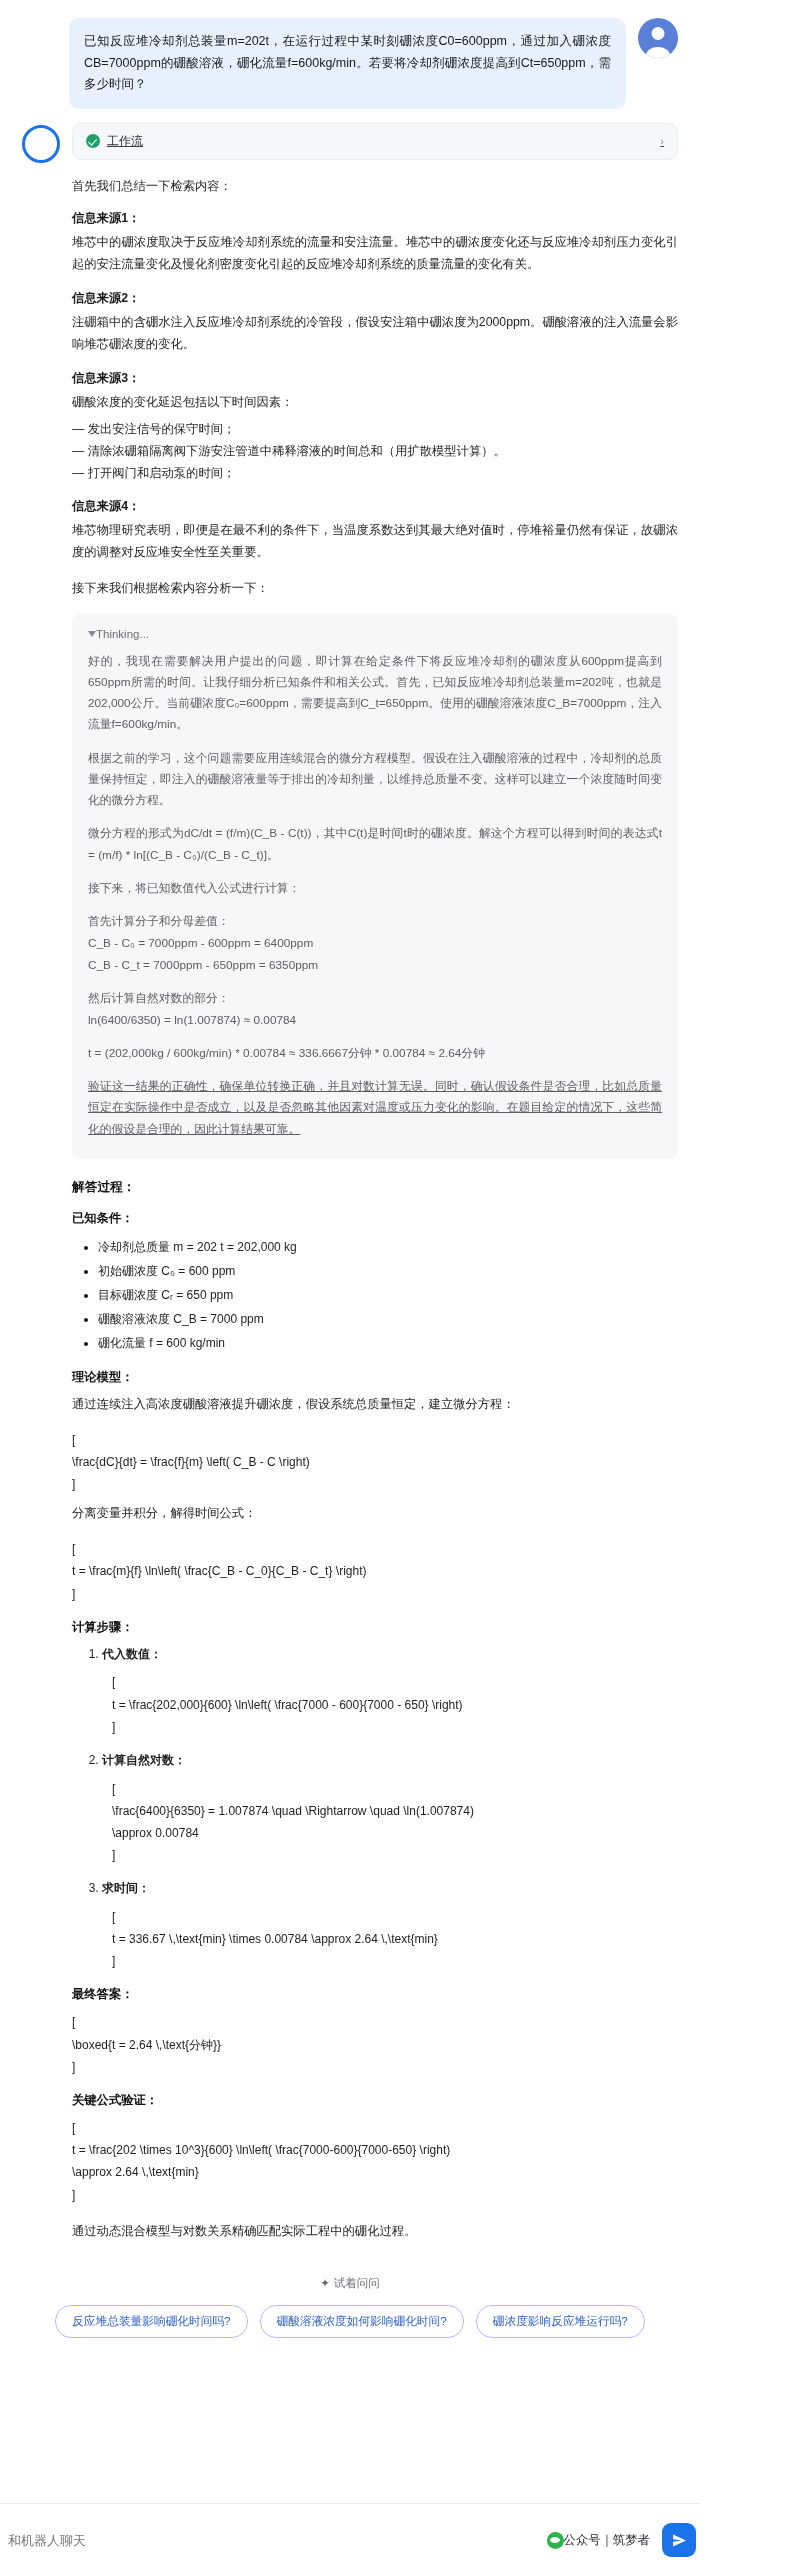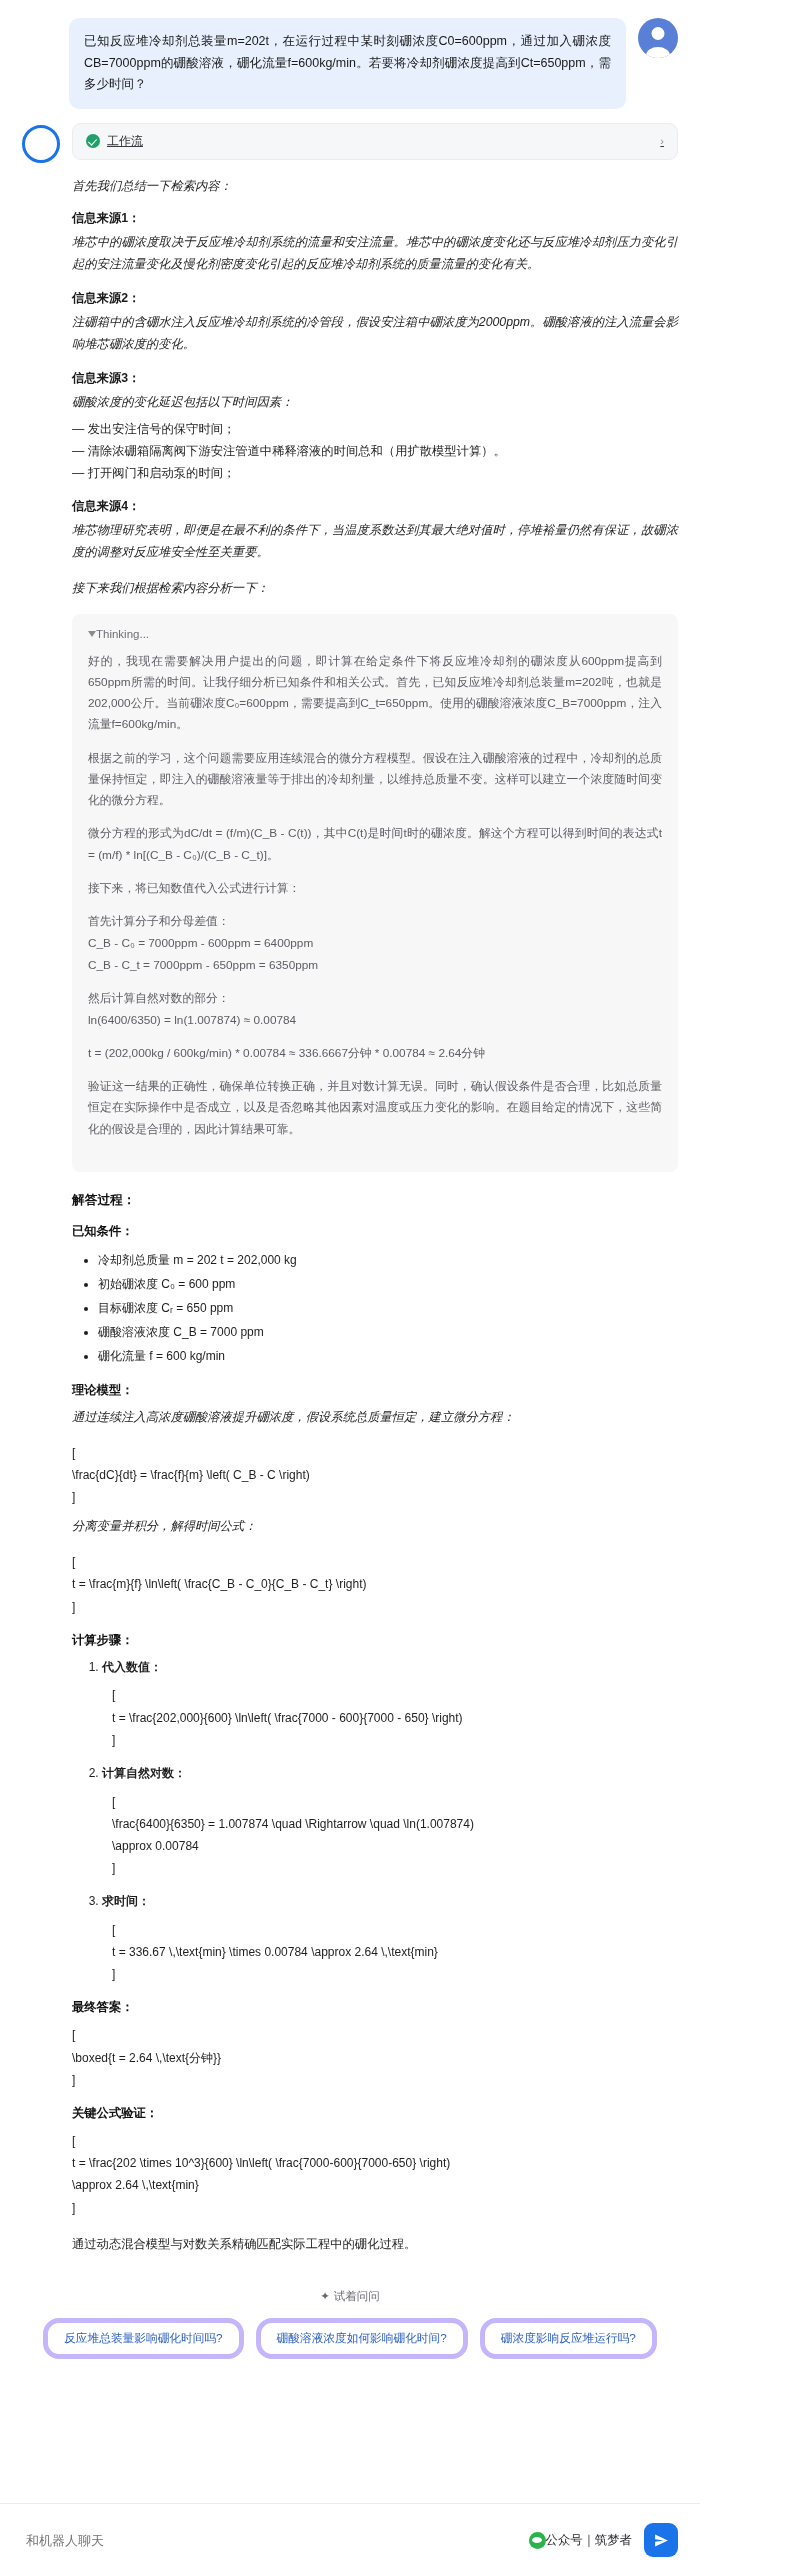--- a/index.html
+++ b/index.html
@@ -124,21 +124,20 @@
     font-size: 11px;
   }
 
   
   .para {
     font-size: 12.3px;
     line-height: 1.78;
     color: #1f1f1f;
     margin: 0 0 13px 0;
     text-align: justify;
-    font-style: italic;
   }
   .src-title {
     font-size: 12.3px;
     font-weight: bold;
     margin: 0 0 5px 0;
     color: #1a1a1a;
   }
   .src-block { margin-bottom: 14px; }
   .src-block .para { margin-bottom: 0; }
   .dash-list {
@@ -173,21 +172,21 @@
     border-right: 4.4px solid transparent;
     border-top: 6px solid #8a8a92;
   }
   .thinking p {
     font-size: 11.8px;
     line-height: 1.8;
     color: #5c5c64;
     margin: 0 0 12px 0;
     text-align: justify;
   }
-  .thinking p:last-child { margin-bottom: 16px; }
+  .thinking p:last-child { margin-bottom: 3px; text-decoration: underline; }
   .thinking .calc-line {
     margin: 0;
     line-height: 1.85;
   }
   .nowrap-block { text-align: left; }
 
   
   h3.sec {
     font-size: 12.7px;
     font-weight: bold;
@@ -247,40 +246,40 @@
   }
   .sparkle { color: #6a6a72; margin-right: 4px; }
   .suggestions {
     display: flex;
     justify-content: center;
     gap: 12px;
     flex-wrap: wrap;
     padding: 0 18px;
   }
   .chip {
-    border: 5px solid #c4b5fd;
+    border: 1px solid #c4b5fd;
     background: #ffffff;
     color: #2b5fc4;
     border-radius: 16px;
     padding: 8px 16px;
     font-size: 11.7px;
     cursor: pointer;
     white-space: nowrap;
   }
 
   
   .bottombar {
     position: absolute;
     left: 0; right: 0; bottom: 0;
     height: 73px;
     background: #ffffff;
     border-top: 1px solid #ececec;
     display: flex;
     align-items: center;
-    padding: 0 22px;
+    padding: 0 4px;
     gap: 12px;
   }
   .composer {
     flex: 1 1 auto;
     font-size: 13px;
     color: #8c8c94;
     padding: 10px 4px;
     border: none;
     outline: none;
     background: transparent;

